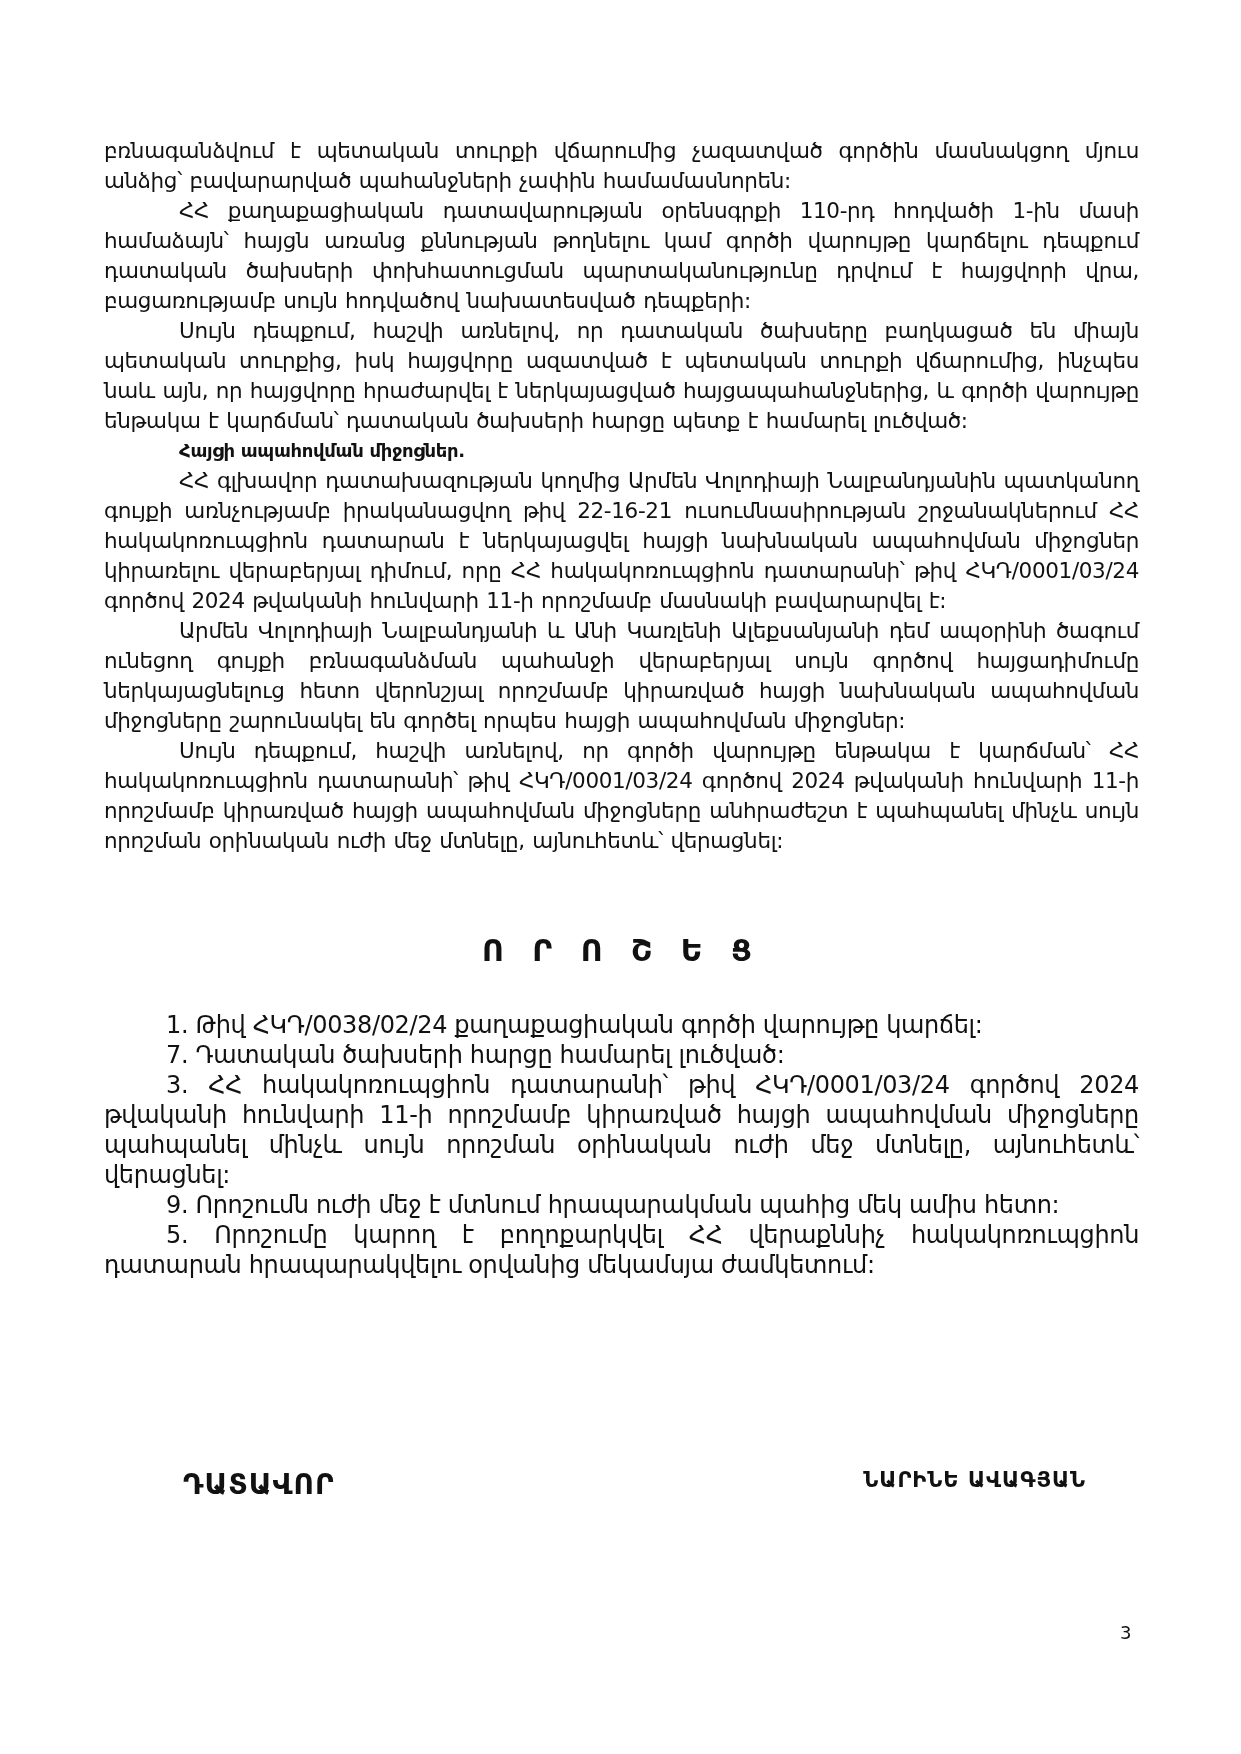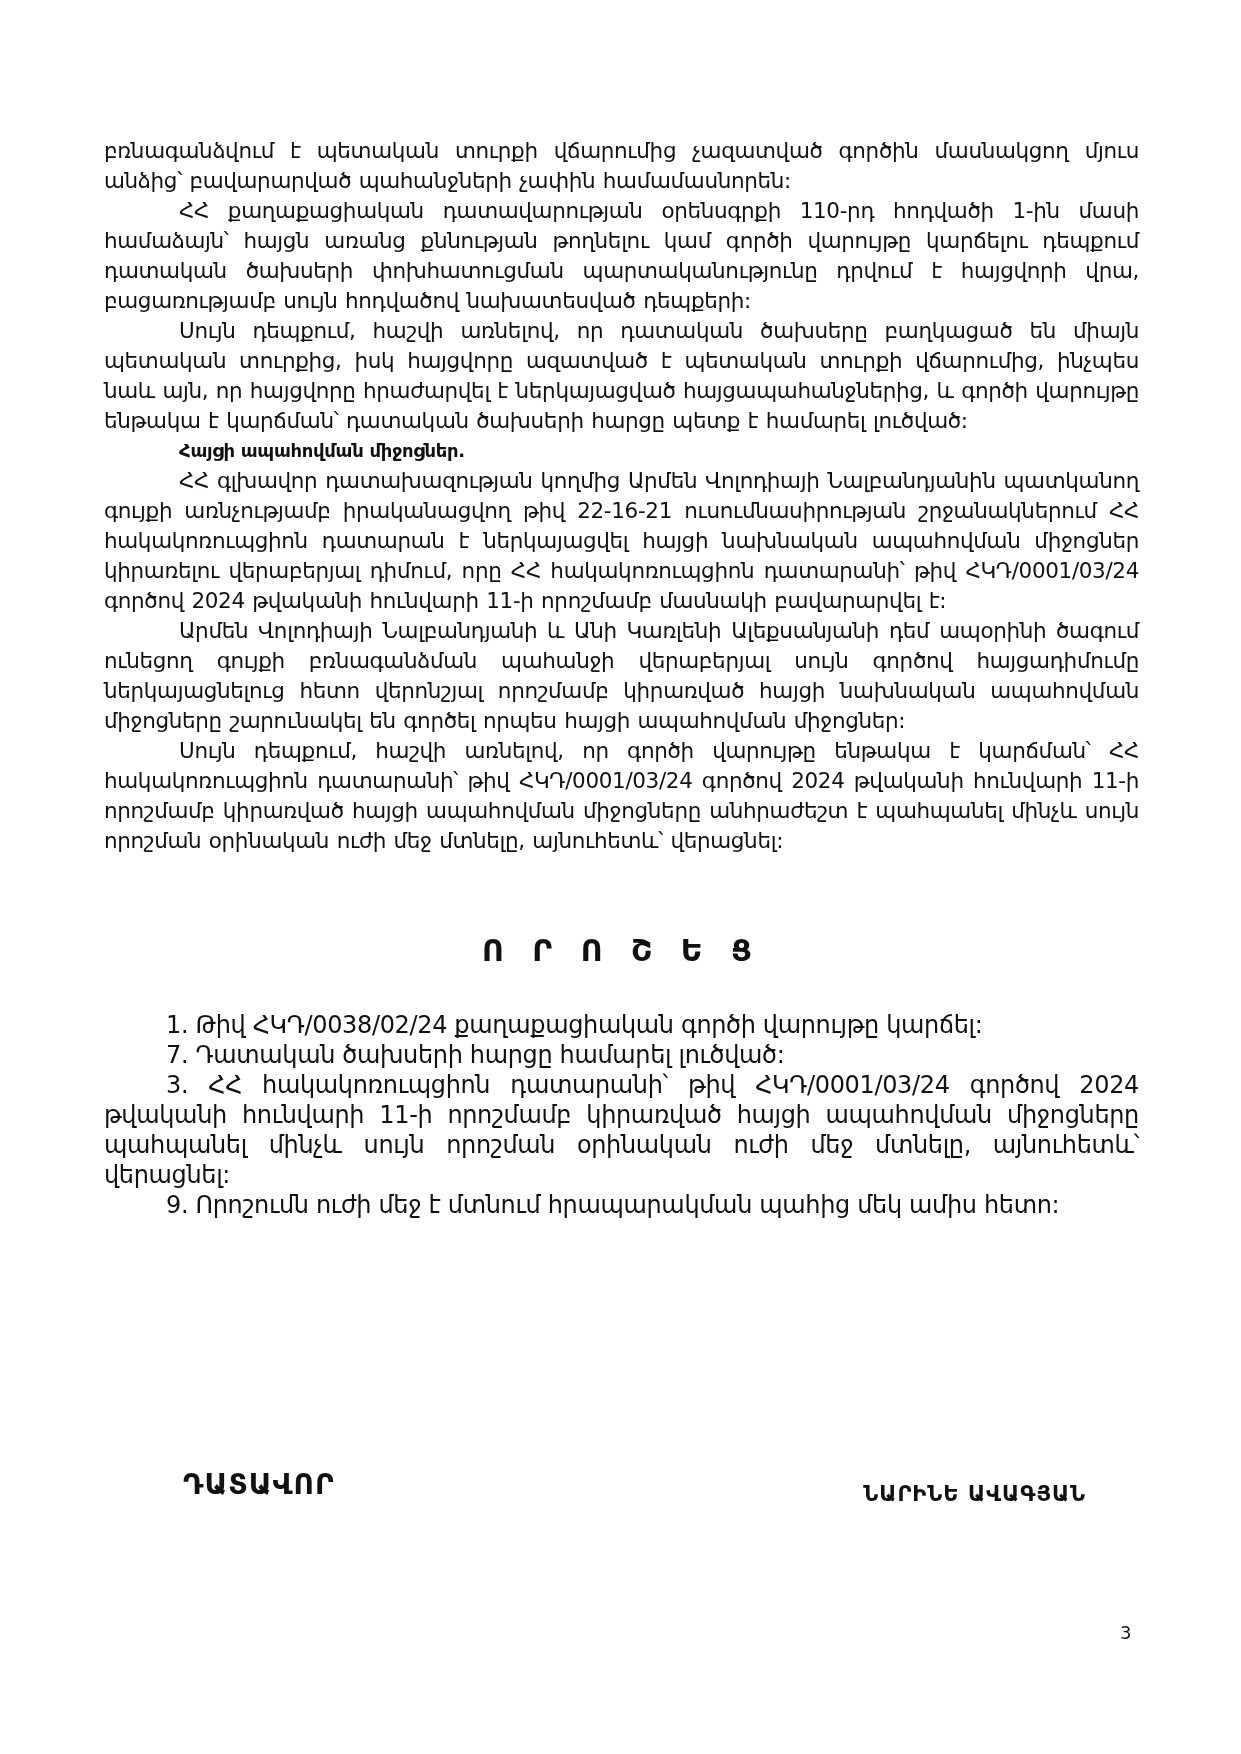--- a/index.html
+++ b/index.html
@@ -10,21 +10,21 @@
     .p { font-size: 21.5px; line-height: 30px; text-align: justify; text-align-last: left; margin: 0;
       letter-spacing: -0.35px; word-spacing: 1px; }
     .indent { text-indent: 75px; }
     .heading { font-weight: bold; font-size: 18px; line-height: 30px; margin: 0; text-indent: 75px; letter-spacing: -0.3px; }
     .decision-title { text-align: center; font-weight: bold; font-size: 30px; letter-spacing: 9px;
       margin: 80px 0 44px 0; line-height: 30px; }
     .list-item { font-size: 24px; line-height: 30px; text-align: justify; text-align-last: left; margin: 0;
       text-indent: 62px; letter-spacing: -0.35px; }
     .signature { position: absolute; top: 1468px; left: 0; width: 1241px; height: 36px; }
     .sig-role { position: absolute; left: 183px; top: 0; font-weight: bold; font-size: 28px; letter-spacing: 1px; }
-    .sig-name { position: absolute; right: 155px; top: 14px; font-weight: bold; font-size: 21px; letter-spacing: 1px; }
+    .sig-name { position: absolute; right: 155px; top: 0; font-weight: bold; font-size: 21px; letter-spacing: 1px; }
     .page-number { position: absolute; left: 1120px; top: 1622px; font-size: 18px; font-family: "DejaVu Sans", sans-serif; }
   </style>
 </head>
 <body>
 
 <div class="page">
   <div class="content">
     <p class="p">բռնագանձվում է պետական տուրքի վճարումից չազատված գործին մասնակցող մյուս անձից՝ բավարարված պահանջների չափին համամասնորեն:</p>
     <p class="p indent">ՀՀ քաղաքացիական դատավարության օրենսգրքի 110-րդ հոդվածի 1-ին մասի համաձայն՝ հայցն առանց քննության թողնելու կամ գործի վարույթը կարճելու դեպքում դատական ծախսերի փոխհատուցման պարտականությունը դրվում է հայցվորի վրա, բացառությամբ սույն հոդվածով նախատեսված դեպքերի:</p>
     <p class="p indent">Սույն դեպքում, հաշվի առնելով, որ դատական ծախսերը բաղկացած են միայն պետական տուրքից, իսկ հայցվորը ազատված է պետական տուրքի վճարումից, ինչպես նաև այն, որ հայցվորը հրաժարվել է ներկայացված հայցապահանջներից, և գործի վարույթը ենթակա է կարճման՝ դատական ծախսերի հարցը պետք է համարել լուծված:</p>
@@ -35,20 +35,21 @@
     <p class="p indent">Արմեն Վոլոդիայի Նալբանդյանի և Անի Կառլենի Ալեքսանյանի դեմ ապօրինի ծագում ունեցող գույքի բռնագանձման պահանջի վերաբերյալ սույն գործով հայցադիմումը ներկայացնելուց հետո վերոնշյալ որոշմամբ կիրառված հայցի նախնական ապահովման միջոցները շարունակել են գործել որպես հայցի ապահովման միջոցներ:</p>
     <p class="p indent">Սույն դեպքում, հաշվի առնելով, որ գործի վարույթը ենթակա է կարճման՝ ՀՀ հակակոռուպցիոն դատարանի՝ թիվ ՀԿԴ/0001/03/24 գործով 2024 թվականի հունվարի 11-ի որոշմամբ կիրառված հայցի ապահովման միջոցները անհրաժեշտ է պահպանել մինչև սույն որոշման օրինական ուժի մեջ մտնելը, այնուհետև՝ վերացնել:</p>
 
     <div class="decision-title">Ո Ր Ո Շ Ե Ց</div>
 
     <div>
       <p class="list-item">1. Թիվ ՀԿԴ/0038/02/24 քաղաքացիական գործի վարույթը կարճել:</p>
       <p class="list-item">7. Դատական ծախսերի հարցը համարել լուծված:</p>
       <p class="list-item">3. ՀՀ հակակոռուպցիոն դատարանի՝ թիվ ՀԿԴ/0001/03/24 գործով 2024 թվականի հունվարի 11-ի որոշմամբ կիրառված հայցի ապահովման միջոցները պահպանել մինչև սույն որոշման օրինական ուժի մեջ մտնելը, այնուհետև՝ վերացնել:</p>
       <p class="list-item">9. Որոշումն ուժի մեջ է մտնում հրապարակման պահից մեկ ամիս հետո:</p>
+      <p class="list-item">5. Որոշումը կարող է բողոքարկվել ՀՀ վերաքննիչ հակակոռուպցիոն դատարան հրապարակվելու օրվանից մեկամսյա ժամկետում:</p>
     </div>
   </div>
 
   <div class="signature">
     <span class="sig-role">ԴԱՏԱՎՈՐ</span>
     <span class="sig-name">ՆԱՐԻՆԵ ԱՎԱԳՅԱՆ</span>
   </div>
 
   <div class="page-number">3</div>
 </div>

